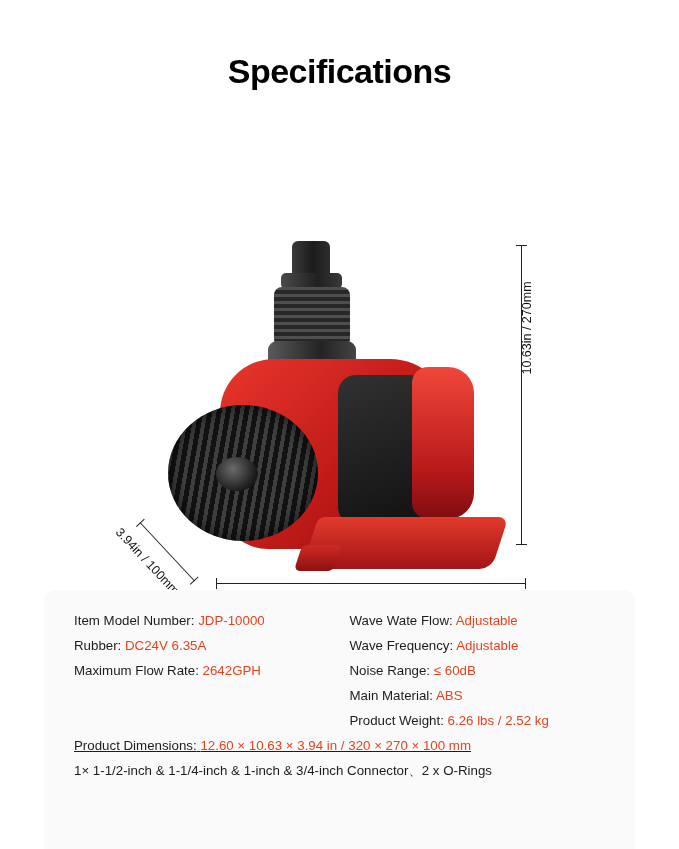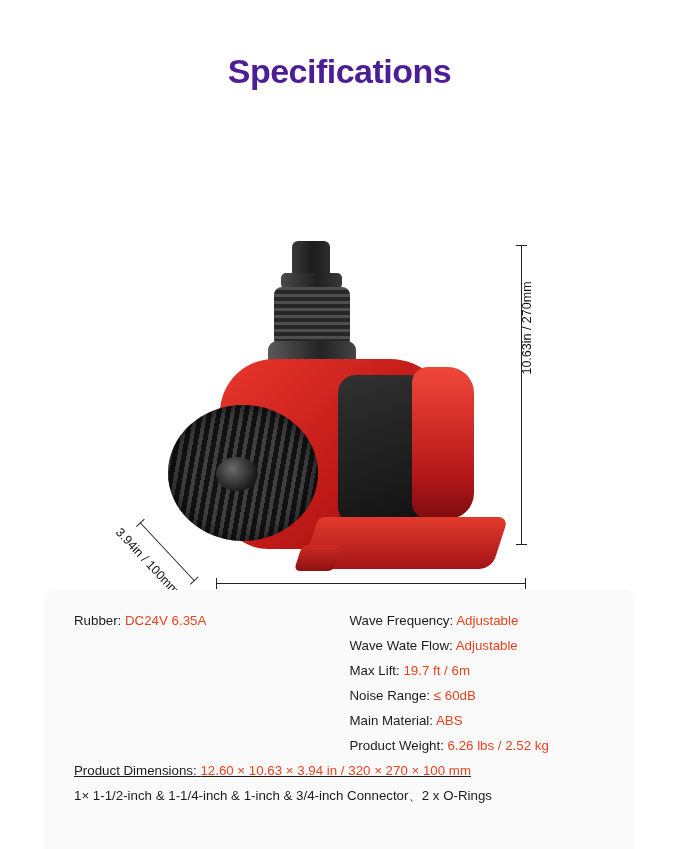--- a/index.html
+++ b/index.html
@@ -19,21 +19,21 @@
   .page {
     position: relative;
     width: 679px;
     height: 849px;
   }
 
   .title {
     text-align: center;
     font-size: 34px;
     font-weight: bold;
-    color: #4c1d95;
+    color: #000000;
     letter-spacing: -0.5px;
     margin-top: 52px;
   }
 
   
   .hero {
     position: relative;
     width: 679px;
     height: 420px;
     margin-top: 8px;
@@ -328,37 +328,41 @@
     <div class="dim-d"></div>
     <div class="dim-d-label">3.94in / 100mm</div>
   </div>
 
   <div class="spec-card">
 
     <div class="spec-cols">
 
       <div class="spec-col left">
         <div class="spec-row">
+          <span class="spec-label">Item Model Number:</span>
+          <span class="spec-value">JDP-10000</span>
+        </div>
+        <div class="spec-row">
           <span class="spec-label">Rubber:</span>
           <span class="spec-value">DC24V 6.35A</span>
         </div>
+        <div class="spec-row">
+          <span class="spec-label">Maximum Flow Rate:</span>
+          <span class="spec-value">2642GPH</span>
+        </div>
       </div>
 
       <div class="spec-col right">
+        <div class="spec-row">
+          <span class="spec-label">Wave Wate Flow:</span>
+          <span class="spec-value">Adjustable</span>
+        </div>
         <div class="spec-row">
           <span class="spec-label">Wave Frequency:</span>
           <span class="spec-value">Adjustable</span>
-        </div>
-        <div class="spec-row">
-          <span class="spec-label">Wave Wate Flow:</span>
-          <span class="spec-value">Adjustable</span>
-        </div>
-        <div class="spec-row">
-          <span class="spec-label">Max Lift:</span>
-          <span class="spec-value">19.7 ft / 6m</span>
         </div>
         <div class="spec-row">
           <span class="spec-label">Noise Range:</span>
           <span class="spec-value">≤ 60dB</span>
         </div>
         <div class="spec-row">
           <span class="spec-label">Main Material:</span>
           <span class="spec-value">ABS</span>
         </div>
         <div class="spec-row">

